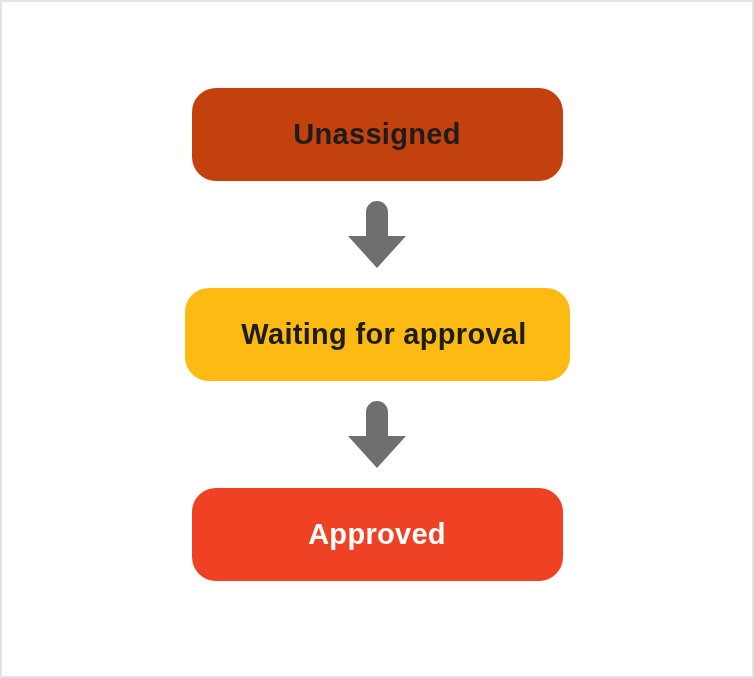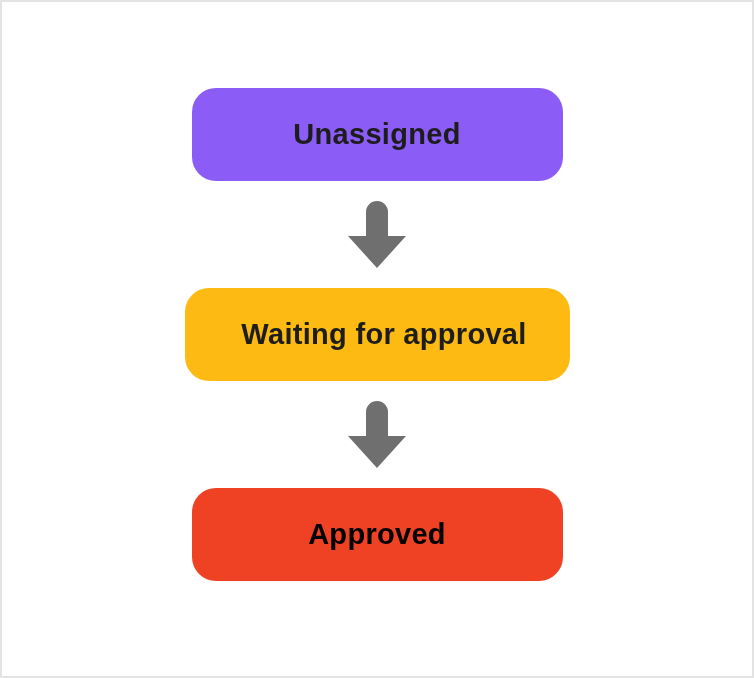--- a/index.html
+++ b/index.html
@@ -43,34 +43,34 @@
     margin: 19px 0 20px 0;
     flex: 0 0 auto;
   }
 </style>
 </head>
 <body>
 
 <div class="frame">
   <div class="flow">
 
-    <div class="node" style="background-color: #8b5cf6;">
+    <div class="node" style="background-color: #c2410c;">
       <span class="node-label" style="color: rgb(29, 29, 29);">Unassigned</span>
     </div>
 
     <svg class="arrow" width="58" height="68" viewBox="0 0 58 68">
       <path d="M18 36 V12 A11 11 0 0 1 40 12 V36 H58 L29 68 L0 36 Z" style="fill: rgb(111, 111, 111);"></path>
     </svg>
 
     <div class="node" style="background-color: rgb(252, 186, 18); padding-left: 14px;">
       <span class="node-label" style="color: rgb(29, 29, 29);">Waiting for approval</span>
     </div>
 
     <svg class="arrow" width="58" height="68" viewBox="0 0 58 68">
       <path d="M18 36 V12 A11 11 0 0 1 40 12 V36 H58 L29 68 L0 36 Z" style="fill: rgb(111, 111, 111);"></path>
     </svg>
 
     <div class="node" style="background-color: rgb(239, 65, 35);">
-      <span class="node-label" style="color: #000000;">Approved</span>
+      <span class="node-label" style="color: #ffffff;">Approved</span>
     </div>
 
   </div>
 </div>
 
 </body></html>

